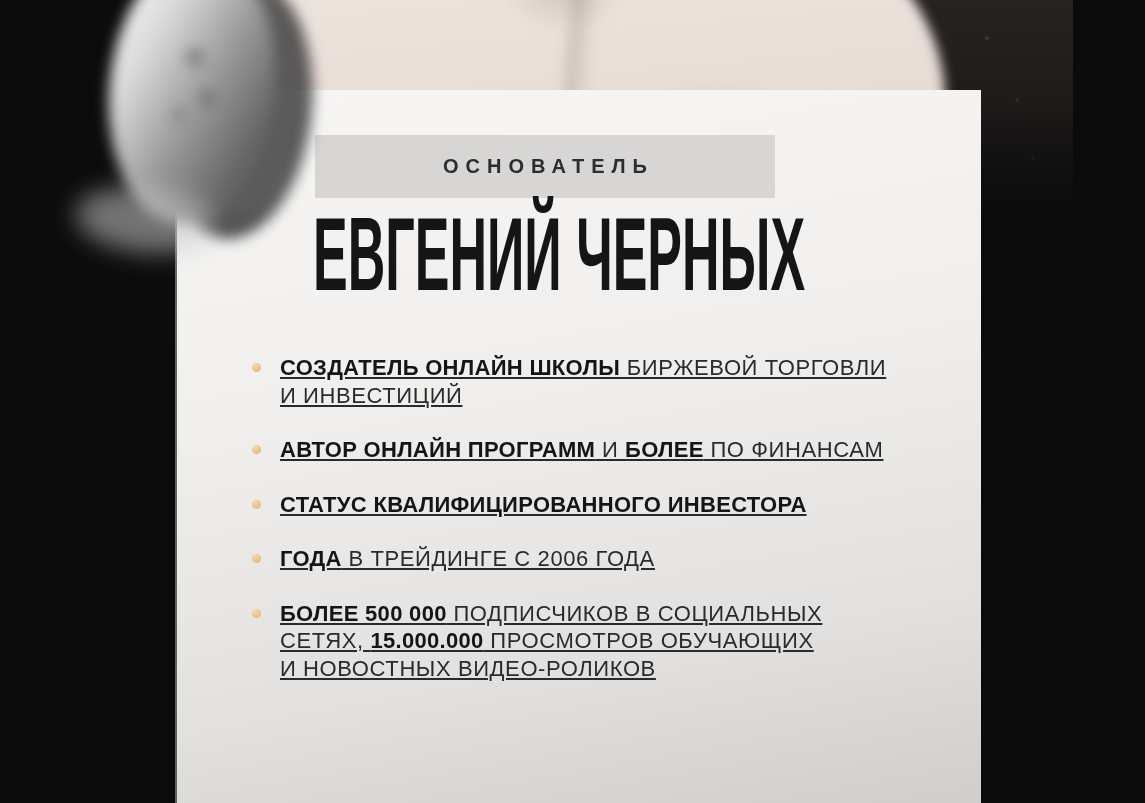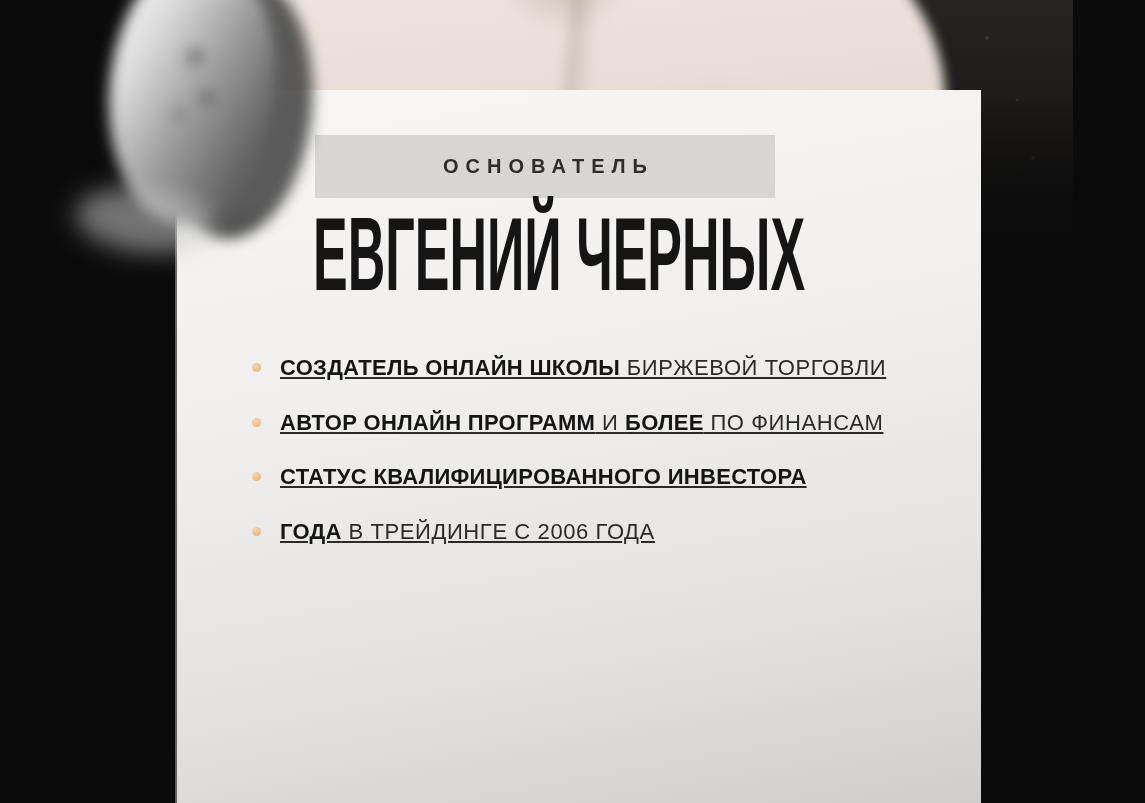--- a/index.html
+++ b/index.html
@@ -76,33 +76,37 @@
   <div class="card">
     <div class="badge">
       <span class="badge-label">ОСНОВАТЕЛЬ</span>
     </div>
 
     <h1 class="title">ЕВГЕНИЙ ЧЕРНЫХ</h1>
 
     <ul class="credentials">
         <li>
           <span class="dot"></span>
-          <div class="btext"><strong>СОЗДАТЕЛЬ ОНЛАЙН ШКОЛЫ</strong><span> БИРЖЕВОЙ ТОРГОВЛИ</span><br></div>
+          <div class="btext"><strong>СОЗДАТЕЛЬ ОНЛАЙН ШКОЛЫ</strong><span> БИРЖЕВОЙ ТОРГОВЛИ</span><br><span>И ИНВЕСТИЦИЙ</span></div>
         </li>
         <li>
           <span class="dot"></span>
           <div class="btext"><strong>АВТОР ОНЛАЙН ПРОГРАММ</strong><span> И </span><strong>БОЛЕЕ</strong><span> ПО ФИНАНСАМ</span></div>
         </li>
         <li>
           <span class="dot"></span>
           <div class="btext"><strong>СТАТУС КВАЛИФИЦИРОВАННОГО ИНВЕСТОРА</strong><br></div>
         </li>
         <li>
           <span class="dot"></span>
           <div class="btext"><strong>ГОДА</strong><span> В ТРЕЙДИНГЕ С 2006 ГОДА</span></div>
+        </li>
+        <li>
+          <span class="dot"></span>
+          <div class="btext"><strong>БОЛЕЕ 500 000</strong><span> ПОДПИСЧИКОВ В СОЦИАЛЬНЫХ</span><br><span>СЕТЯХ, </span><strong>15.000.000</strong><span> ПРОСМОТРОВ ОБУЧАЮЩИХ</span><br><span>И НОВОСТНЫХ ВИДЕО-РОЛИКОВ</span></div>
         </li>
       </ul>
   </div>
 
   <div class="coin">
     <div class="coin-rim"></div>
     <div class="coin-face"></div>
     <div class="coin-emblem"></div>
     <div class="coin-tail"></div>
   </div>

